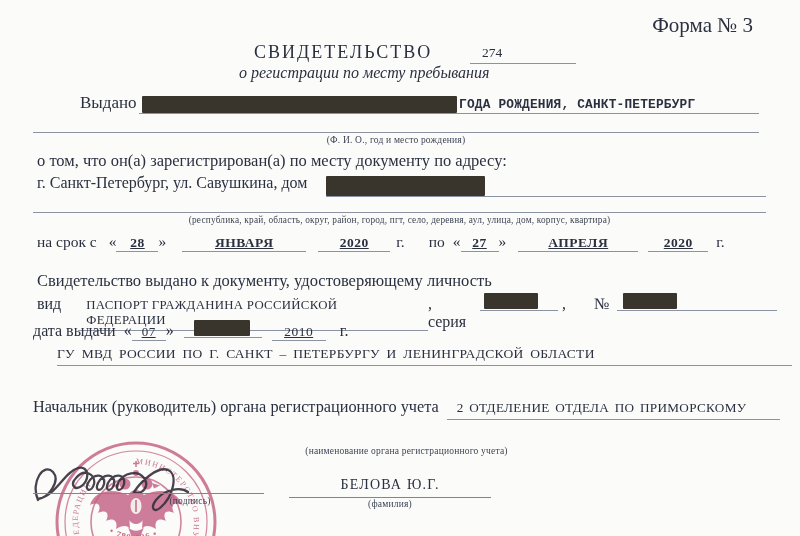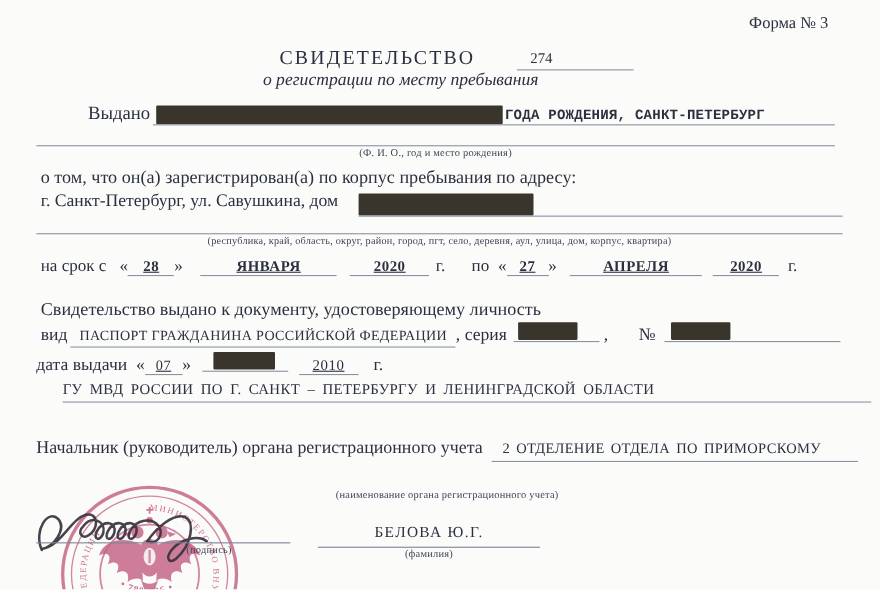--- a/index.html
+++ b/index.html
@@ -21,34 +21,34 @@
   .blank .bbar { background:#39342c; height:16px; border-radius:1px; }
   .t16 { font-size:16.5px; }
   .caps { letter-spacing:0.3px;margin-left:24px; }
   svg text { font-family:"Liberation Serif","DejaVu Serif",serif; }
 </style>
 </head>
 <body>
 
 <div class="page">
 
-  <div class="abs" style="top:13px; right:47px; font-size:15px;">Форма № 3</div>
+  <div class="abs" style="top:13px; right:47px; font-size:21px;">Форма № 3</div>
 
   <div class="abs" style="left:254px; top:42px; font-size:18px; letter-spacing:2px;">СВИДЕТЕЛЬСТВО</div>
   <div class="abs" style="left:470px; top:45px; width:106px; border-bottom:1px solid #8b93a3; font-size:13.5px; padding-left:12px; box-sizing:border-box; height:19px;">274</div>
   <div class="abs" style="left:239px; top:64px; font-size:16px;font-style:italic;">о регистрации по месту пребывания</div>
 
   <div class="abs" style="left:80px; top:93px; font-size:17px;">Выдано</div>
   <div class="bar" style="left:142px; top:96px; width:315px; height:17px;"></div>
   <div class="abs bold nowrap" style="left:459px; top:97px; font-size:12.8px; letter-spacing:0.2px;">ГОДА РОЖДЕНИЯ, САНКТ-ПЕТЕРБУРГ</div>
   <div class="rule" style="left:139px; top:113px; width:620px;"></div>
   <div class="rule" style="left:33px; top:132px; width:726px;"></div>
   <div class="cap" style="left:33px; top:135px; width:726px;">(Ф. И. О., год и место рождения)</div>
 
-  <div class="abs t16" style="left:37px; top:151px;">о том, что он(а) зарегистрирован(а) по корпус пребывания по адресу:</div>
+  <div class="abs t16" style="left:37px; top:151px;">о том, что он(а) зарегистрирован(а) по месту документу по адресу:</div>
   <div class="abs" style="left:37px; top:174px; font-size:16px;">г. Санкт-Петербург, ул. Савушкина, дом</div>
   <div class="bar" style="left:326px; top:176px; width:159px; height:20px;"></div>
   <div class="rule" style="left:326px; top:196px; width:440px;"></div>
   <div class="rule" style="left:33px; top:212px; width:733px;"></div>
   <div class="cap" style="left:33px; top:215px; width:733px; font-size:9.3px;">(республика, край, область, округ, район, город, пгт, село, деревня, аул, улица, дом, корпус, квартира)</div>
 
   <div class="row" style="left:37px; top:233px; width:740px; font-size:15.5px;">
     <span>на срок с</span>
     <span style="margin-left:12px;">«</span>
     <span class="fill" style="width:42px;">28</span>
@@ -62,21 +62,21 @@
     <span>»</span>
     <span class="fill" style="width:120px; margin-left:12px;">АПРЕЛЯ</span>
     <span class="fill" style="width:60px; margin-left:10px;">2020</span>
     <span style="margin-left:8px;">г.</span>
   </div>
 
   <div class="abs t16" style="left:37px; top:271px;">Свидетельство выдано к документу, удостоверяющему личность</div>
 
   <div class="row" style="left:37px; top:293px; width:740px; font-size:16px;">
     <span>вид</span>
-    <span class="caps" style="margin-left:3px; padding:0 8px 2px 8px; border-bottom:1px solid #8b93a3; font-size:12.8px;">ПАСПОРТ ГРАЖДАНИНА РОССИЙСКОЙ ФЕДЕРАЦИИ</span>
+    <span class="caps" style="margin-left:17px; padding:0 8px 2px 8px; border-bottom:1px solid #8b93a3; font-size:12.8px;">ПАСПОРТ ГРАЖДАНИНА РОССИЙСКОЙ ФЕДЕРАЦИИ</span>
     <span>, серия</span>
     <span class="blank" style="width:78px; margin-left:6px; padding-bottom:1px;">
       <span class="bbar" style="width:54px; margin-left:4px;"></span>
     </span>
     <span style="margin-left:4px;">,</span>
     <span style="margin-left:28px;">№</span>
     <span class="blank" style="width:160px; margin-left:8px; padding-bottom:1px;">
       <span class="bbar" style="width:54px; margin-left:6px;"></span>
     </span>
   </div>

